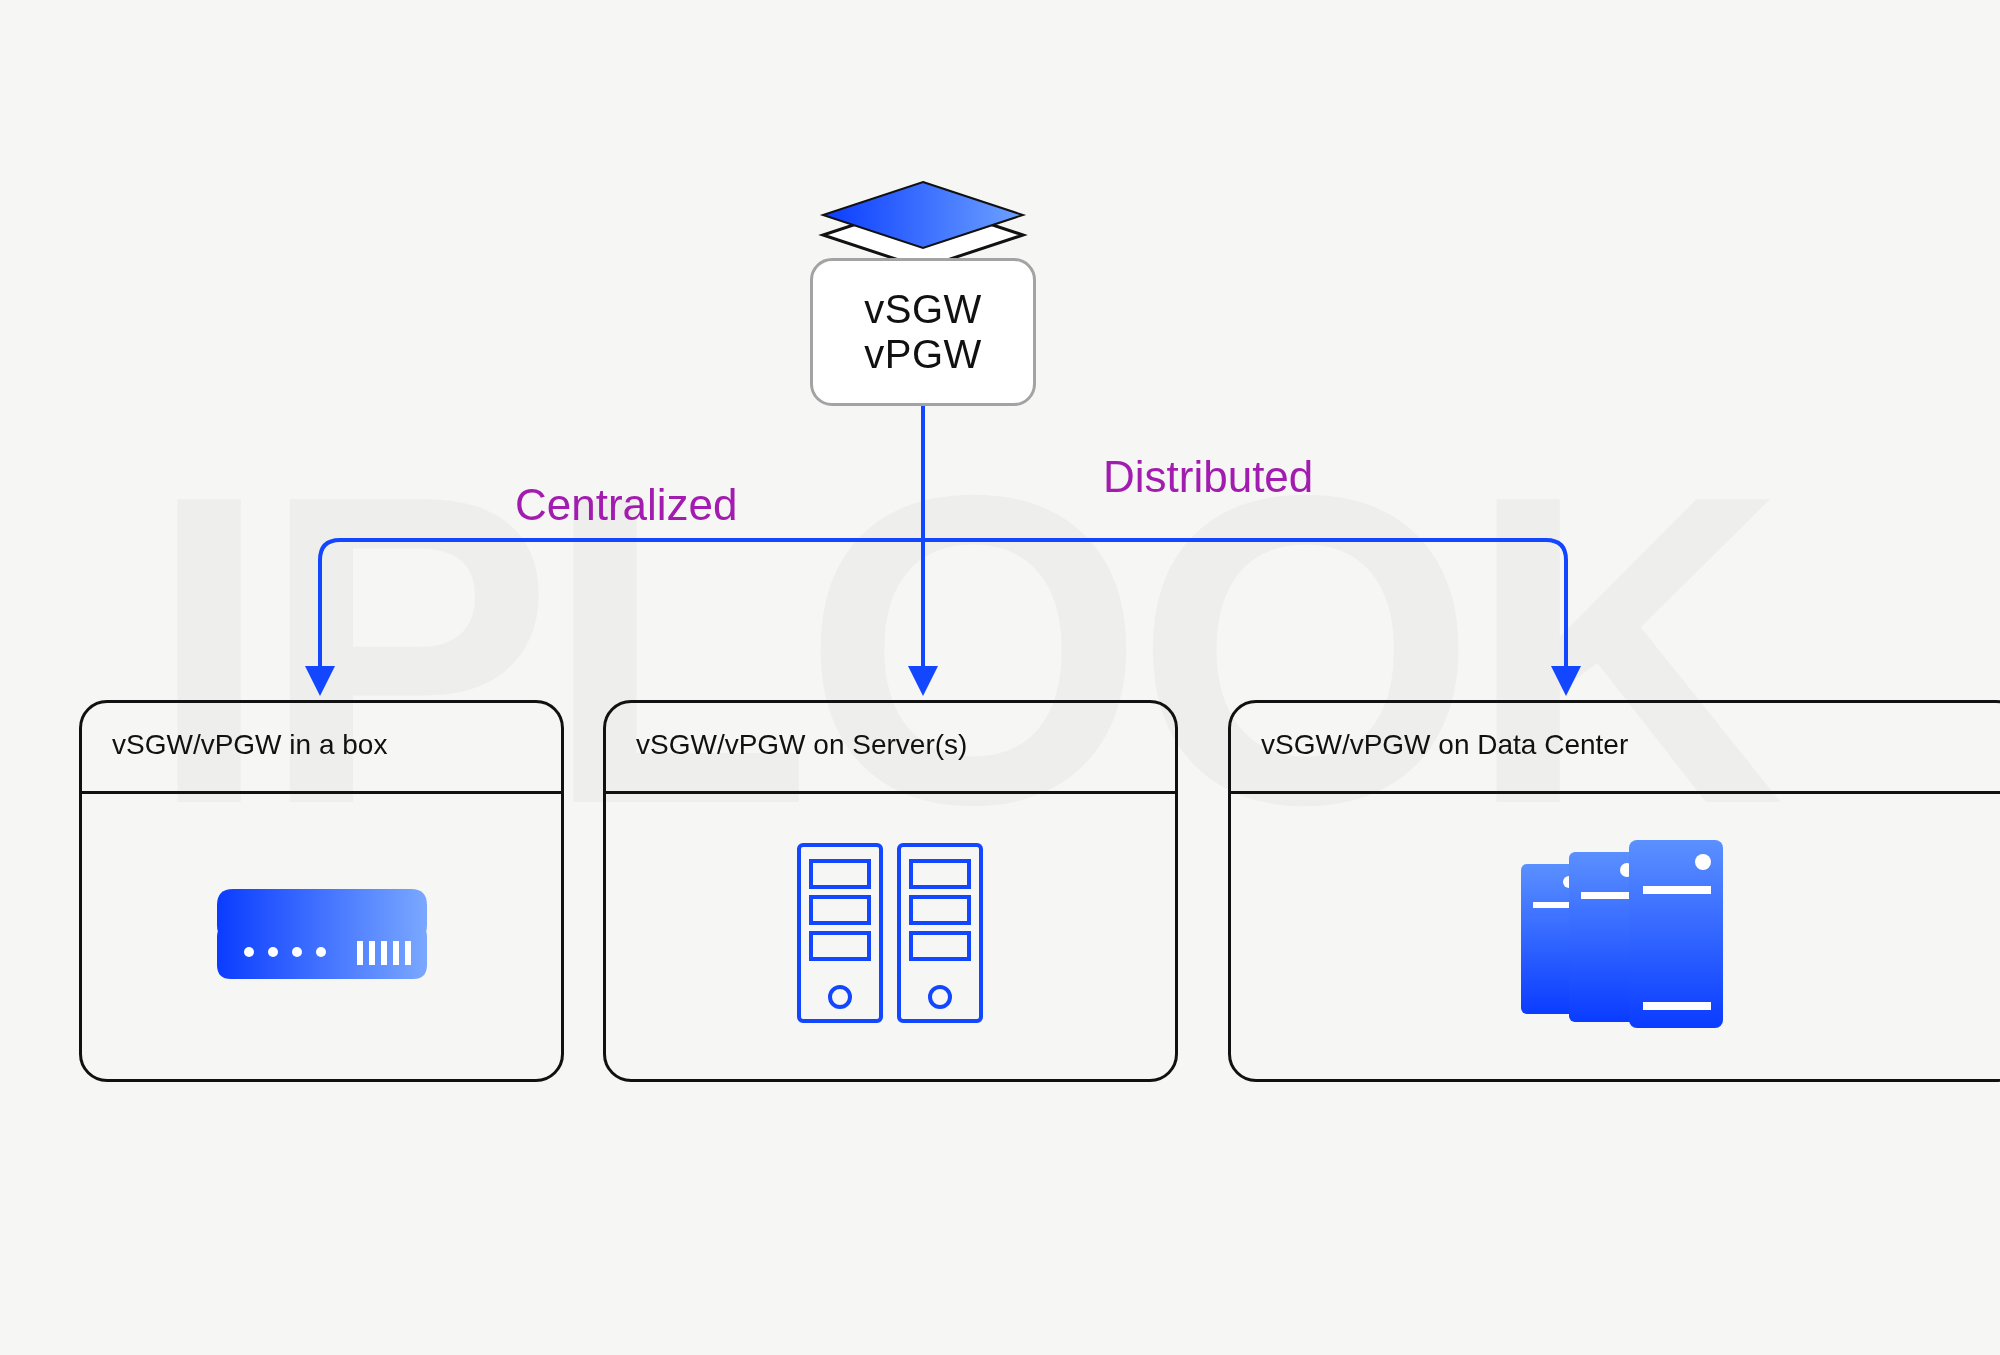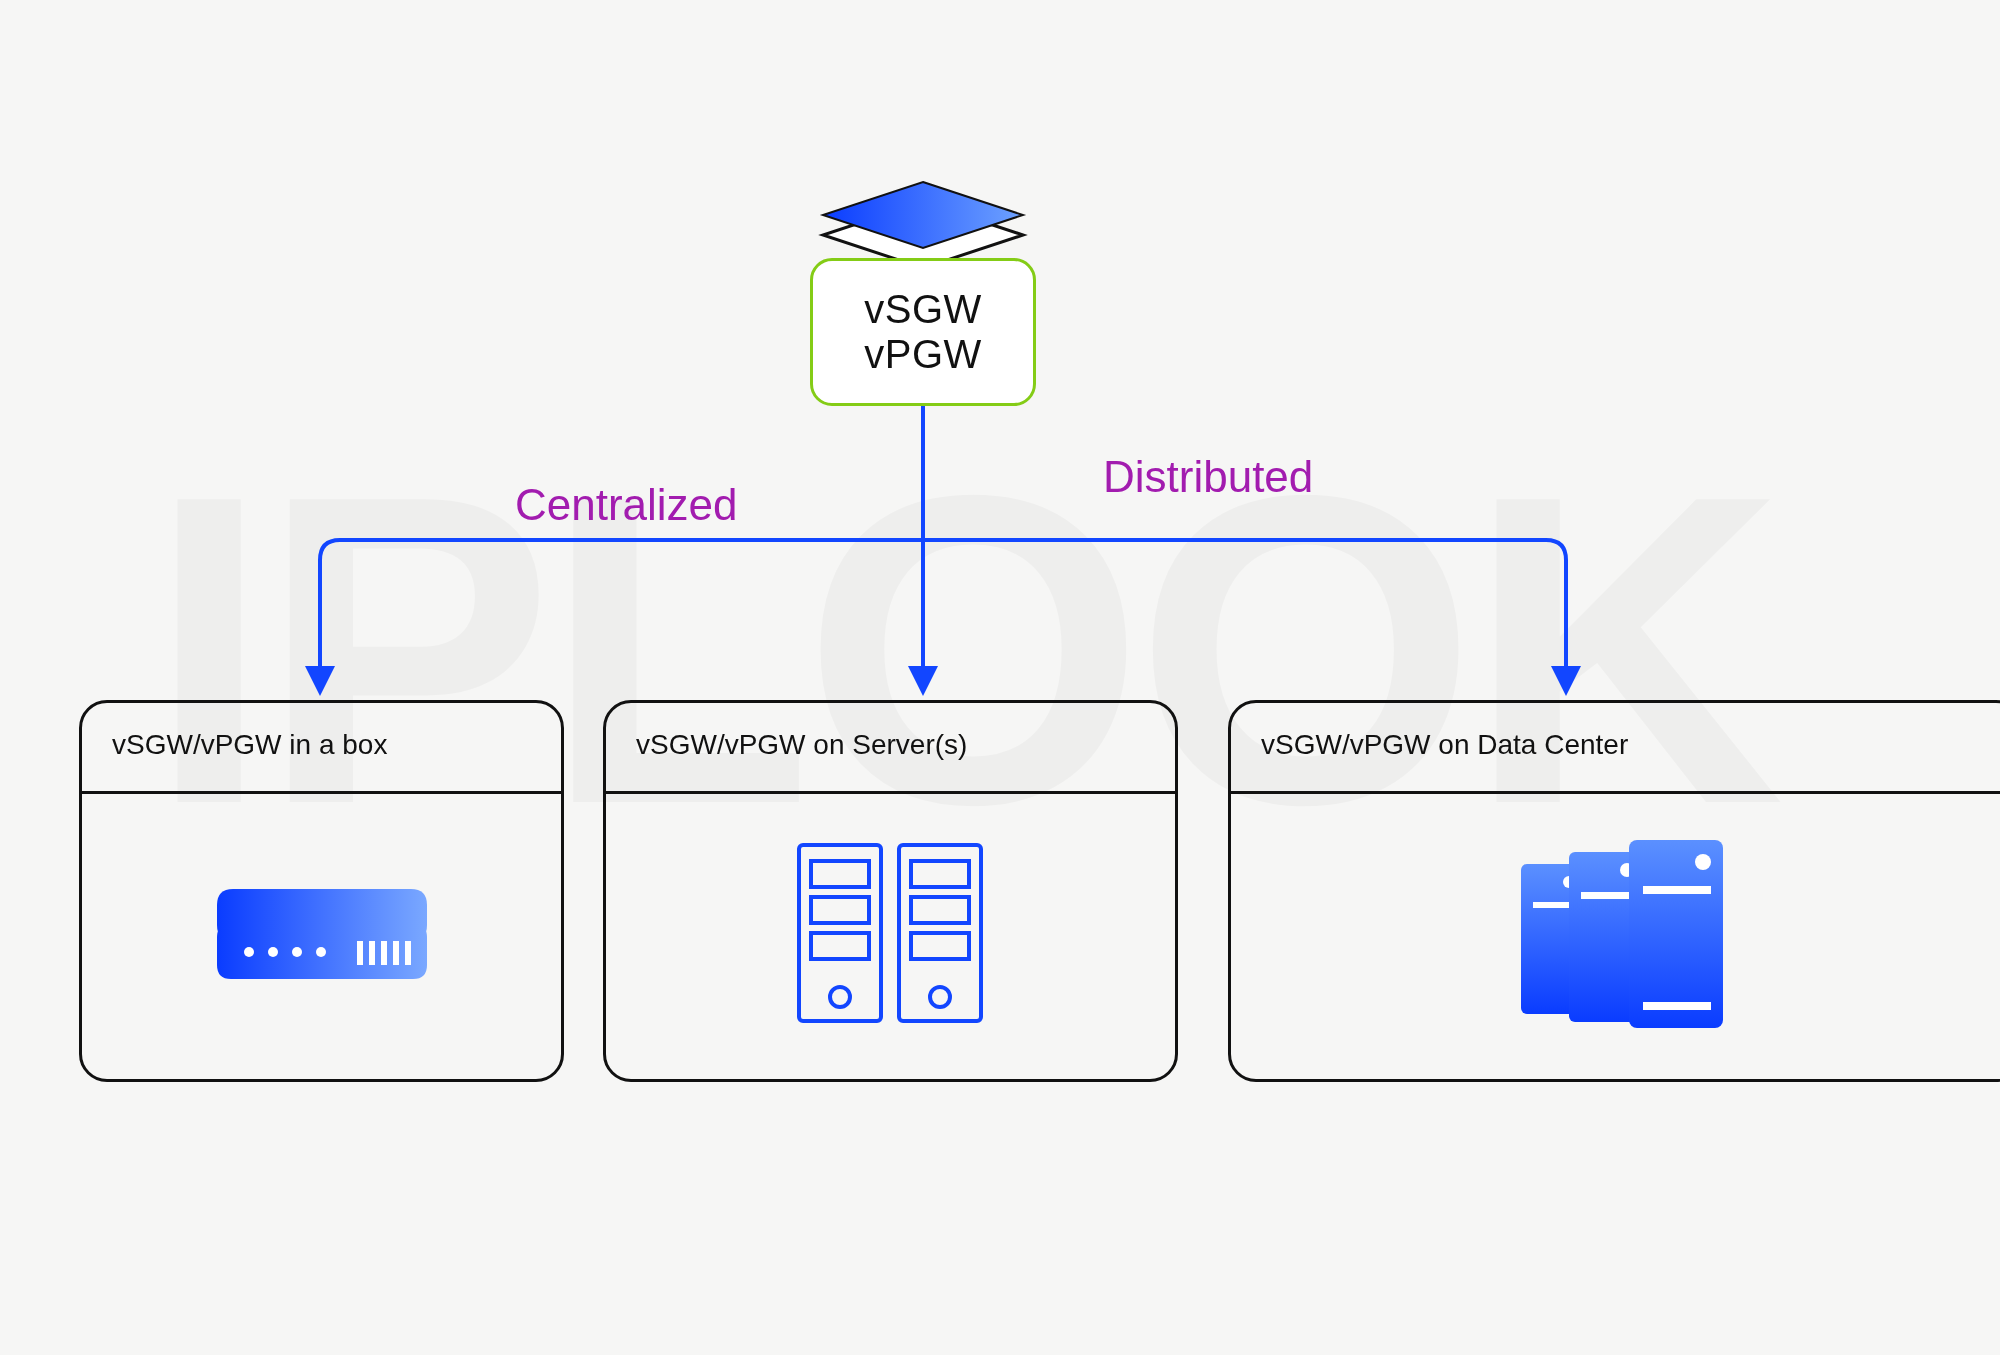--- a/index.html
+++ b/index.html
@@ -30,21 +30,21 @@
     position: absolute;
     inset: 0;
   }
   
   .topnode {
     position: absolute;
     left: 810px;
     top: 258px;
     width: 226px;
     height: 148px;
-    border: 3px solid #84cc16;
+    border: 3px solid #a3a3a3;
     border-radius: 22px;
     background: #fff;
     display: flex;
     flex-direction: column;
     align-items: center;
     justify-content: center;
   }
   .topnode .line {
     font-size: 40px;
     color: #111;

